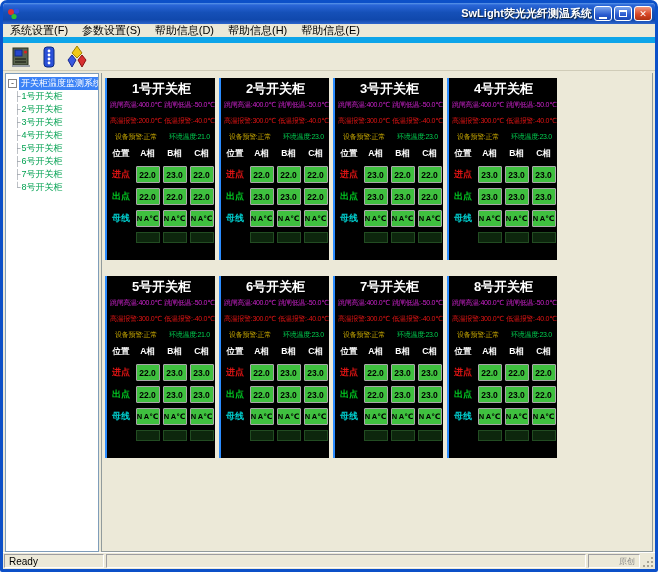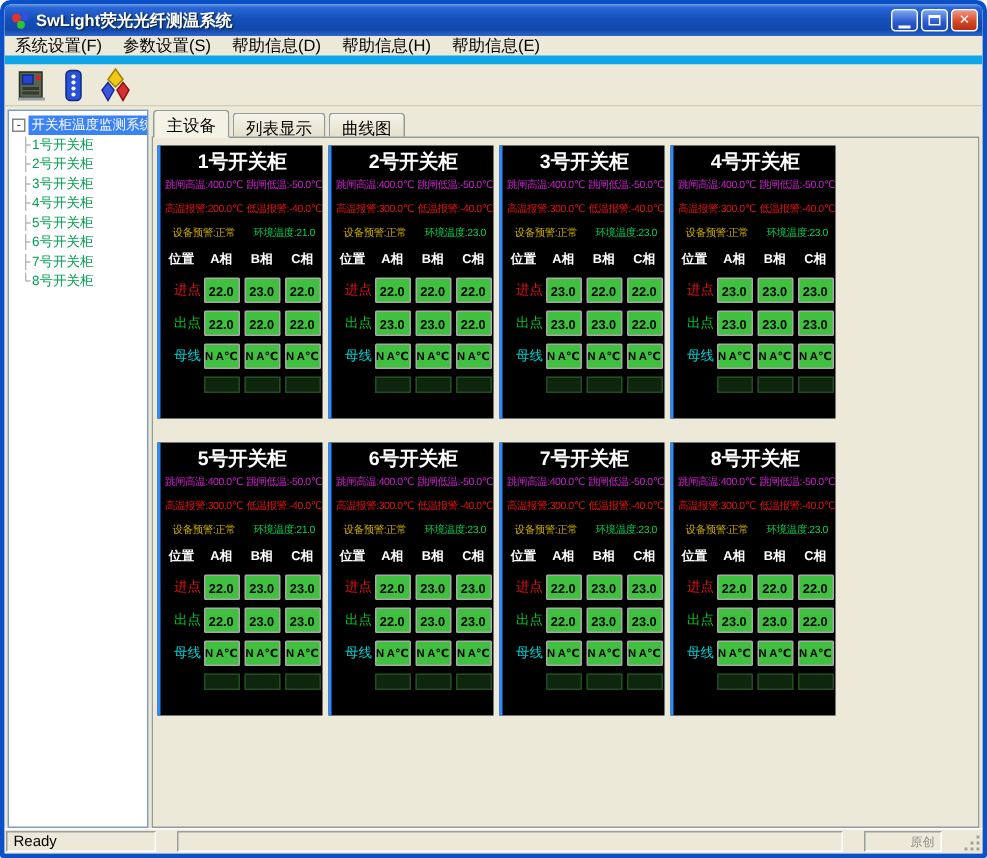--- a/index.html
+++ b/index.html
@@ -3,21 +3,21 @@
 <meta charset="utf-8">
 <style>
   * { box-sizing: border-box; margin: 0; padding: 0; }
   html,body { width:658px; height:572px; background:#fff; font-family:"Liberation Sans","DejaVu Sans",sans-serif; overflow:hidden; }
   .window { width:658px; height:572px; border:3px solid #0c50c8; border-radius:7px 7px 2px 2px; background:#ece9d8; display:flex; flex-direction:column; overflow:hidden; }
 
   
   .titlebar { height:21px; flex:0 0 21px; display:flex; align-items:center; padding:0 3px 0 4px;
     background:linear-gradient(180deg,#5a96e8 0%,#2a66d8 10%,#1550b8 45%,#1048ac 80%,#2e66cc 100%); }
   .titlebar .app-ic { margin-right:4px; display:flex; }
-  .title-text { color:#fff; font-size:11px; font-weight:bold; text-shadow:1px 1px 1px #123; flex:1; white-space:nowrap; overflow:hidden; }
+  .title-text { color:#fff; font-size:11px; font-weight:bold; text-shadow:1px 1px 1px #123; flex:1; white-space:nowrap; overflow:hidden;text-align:right; }
   .tb-btn { width:18px; height:15px; margin-left:2px; border:1px solid #fff; border-radius:3px; display:flex; align-items:center; justify-content:center; }
   .tb-blue { background:linear-gradient(180deg,#7da6ec,#2a5ad0 60%,#1c48b4); }
   .tb-red  { background:linear-gradient(180deg,#f2987e,#d84828 55%,#b03010); color:#fff; font-size:9px; font-weight:bold; }
   .glyph-min { display:block; width:8px; height:2px; background:#fff; margin-top:8px; }
   .glyph-max { display:block; width:8px; height:7px; border:1px solid #fff; border-top-width:2px; }
 
   
   .menubar { height:19px; flex:0 0 19px; background:#ece9d8; display:flex; align-items:center; font-size:11px; border-bottom:6px solid #0ea5e9; }
   .menu-item { padding:2px 7px; color:#000; white-space:nowrap; }
 
@@ -48,30 +48,30 @@
   
   .cab-grid { display:grid; grid-template-columns:repeat(4,110px); grid-auto-rows:182px; column-gap:4px; row-gap:16px; }
   .cab { background:#000; border-left:2px solid #2b8cff; padding:0 0 0 1px; overflow:hidden; }
   .cab-title { color:#fff; font-size:13px; font-weight:bold; text-align:center; height:19px; line-height:21px; white-space:nowrap; }
   .cab-info { display:grid; grid-template-columns:56px 51px; }
   .cab-info .cell { font-size:7px; height:16px; line-height:16px; text-align:center; white-space:nowrap; letter-spacing:-0.3px; }
   .c-mag { color:#cc22cc; } .c-red { color:#e41414; } .c-yel { color:#c8a800; } .c-grn { color:#00d050; }
   .cab-head { display:grid; grid-template-columns:26px 27px 27px 27px; height:15px; margin-top:1px; }
   .cab-head span { color:#fff; font-size:8.5px; font-weight:bold; text-align:center; line-height:15px; }
   .cab-row { display:grid; grid-template-columns:26px 27px 27px 27px; height:17px; margin:5px 0; align-items:center; }
-  .row-label { font-size:9px; font-weight:normal; text-align:right; }
+  .row-label { font-size:9px; font-weight:bold; text-align:center; }
   .rl-in { color:#e41414; } .rl-out { color:#00cc22; } .rl-bus { color:#00cccc; }
   .vbox { width:24px; height:17px; margin:0 auto; background:#3fc03f; border:1px solid #a8a8a8; border-radius:1px;
           color:#000; font-size:8.5px; font-weight:bold; display:flex; align-items:center; justify-content:center; white-space:nowrap; }
   .vbox.bus { font-size:7.5px; }
   .cab-ghost { display:grid; grid-template-columns:26px 27px 27px 27px; height:12px; margin-top:2px; }
   .gbox { width:24px; height:11px; margin:0 auto; background:#0d260d; border:1px solid #224c22; }
 
   
-  .statusbar { height:17px; flex:0 0 17px; background:#ece9d8; display:flex; align-items:stretch; padding:1px 1px 1px 1px; border-top:1px solid #fff;gap:12px; }
+  .statusbar { height:17px; flex:0 0 17px; background:#ece9d8; display:flex; align-items:stretch; padding:1px 1px 1px 1px; border-top:1px solid #fff; }
   .sb-cell { border:1px solid; border-color:#9d9da1 #fff #fff #9d9da1; display:flex; align-items:center; font-size:10px; padding:0 4px; white-space:nowrap; }
   .sb-left { width:100px; flex:0 0 100px; }
   .sb-mid { flex:1; margin:0 2px; }
   .sb-right { width:52px; flex:0 0 52px; font-size:8px; color:#8a8a8a; justify-content:flex-end; }
   .sb-grip { width:14px; flex:0 0 14px; display:flex; align-items:flex-end; justify-content:flex-end; }
 </style>
 </head>
 <body>
 
 <div class="window">
@@ -154,25 +154,20 @@
 
           <div class="tree-child">6号开关柜</div>
 
           <div class="tree-child">7号开关柜</div>
 
           <div class="tree-child">8号开关柜</div>
         </div>
     </div>
 
     <div class="tab-area">
-      <div class="tab-strip">
-        <span class="tab active">主设备</span>
-        <span class="tab">列表显示</span>
-        <span class="tab">曲线图</span>
-      </div>
 
       <div class="tab-page">
         <div class="cab-grid">
 
             <div class="cab">
               <div class="cab-title">1号开关柜</div>
               <div class="cab-info">
                 <div class="cell c-mag"><span>跳闸高温:</span><span>400.0℃</span></div>
                 <div class="cell c-mag"><span>跳闸低温:</span><span>-50.0℃</span></div>
                 <div class="cell c-red"><span>高温报警:</span><span>200.0℃</span></div>

